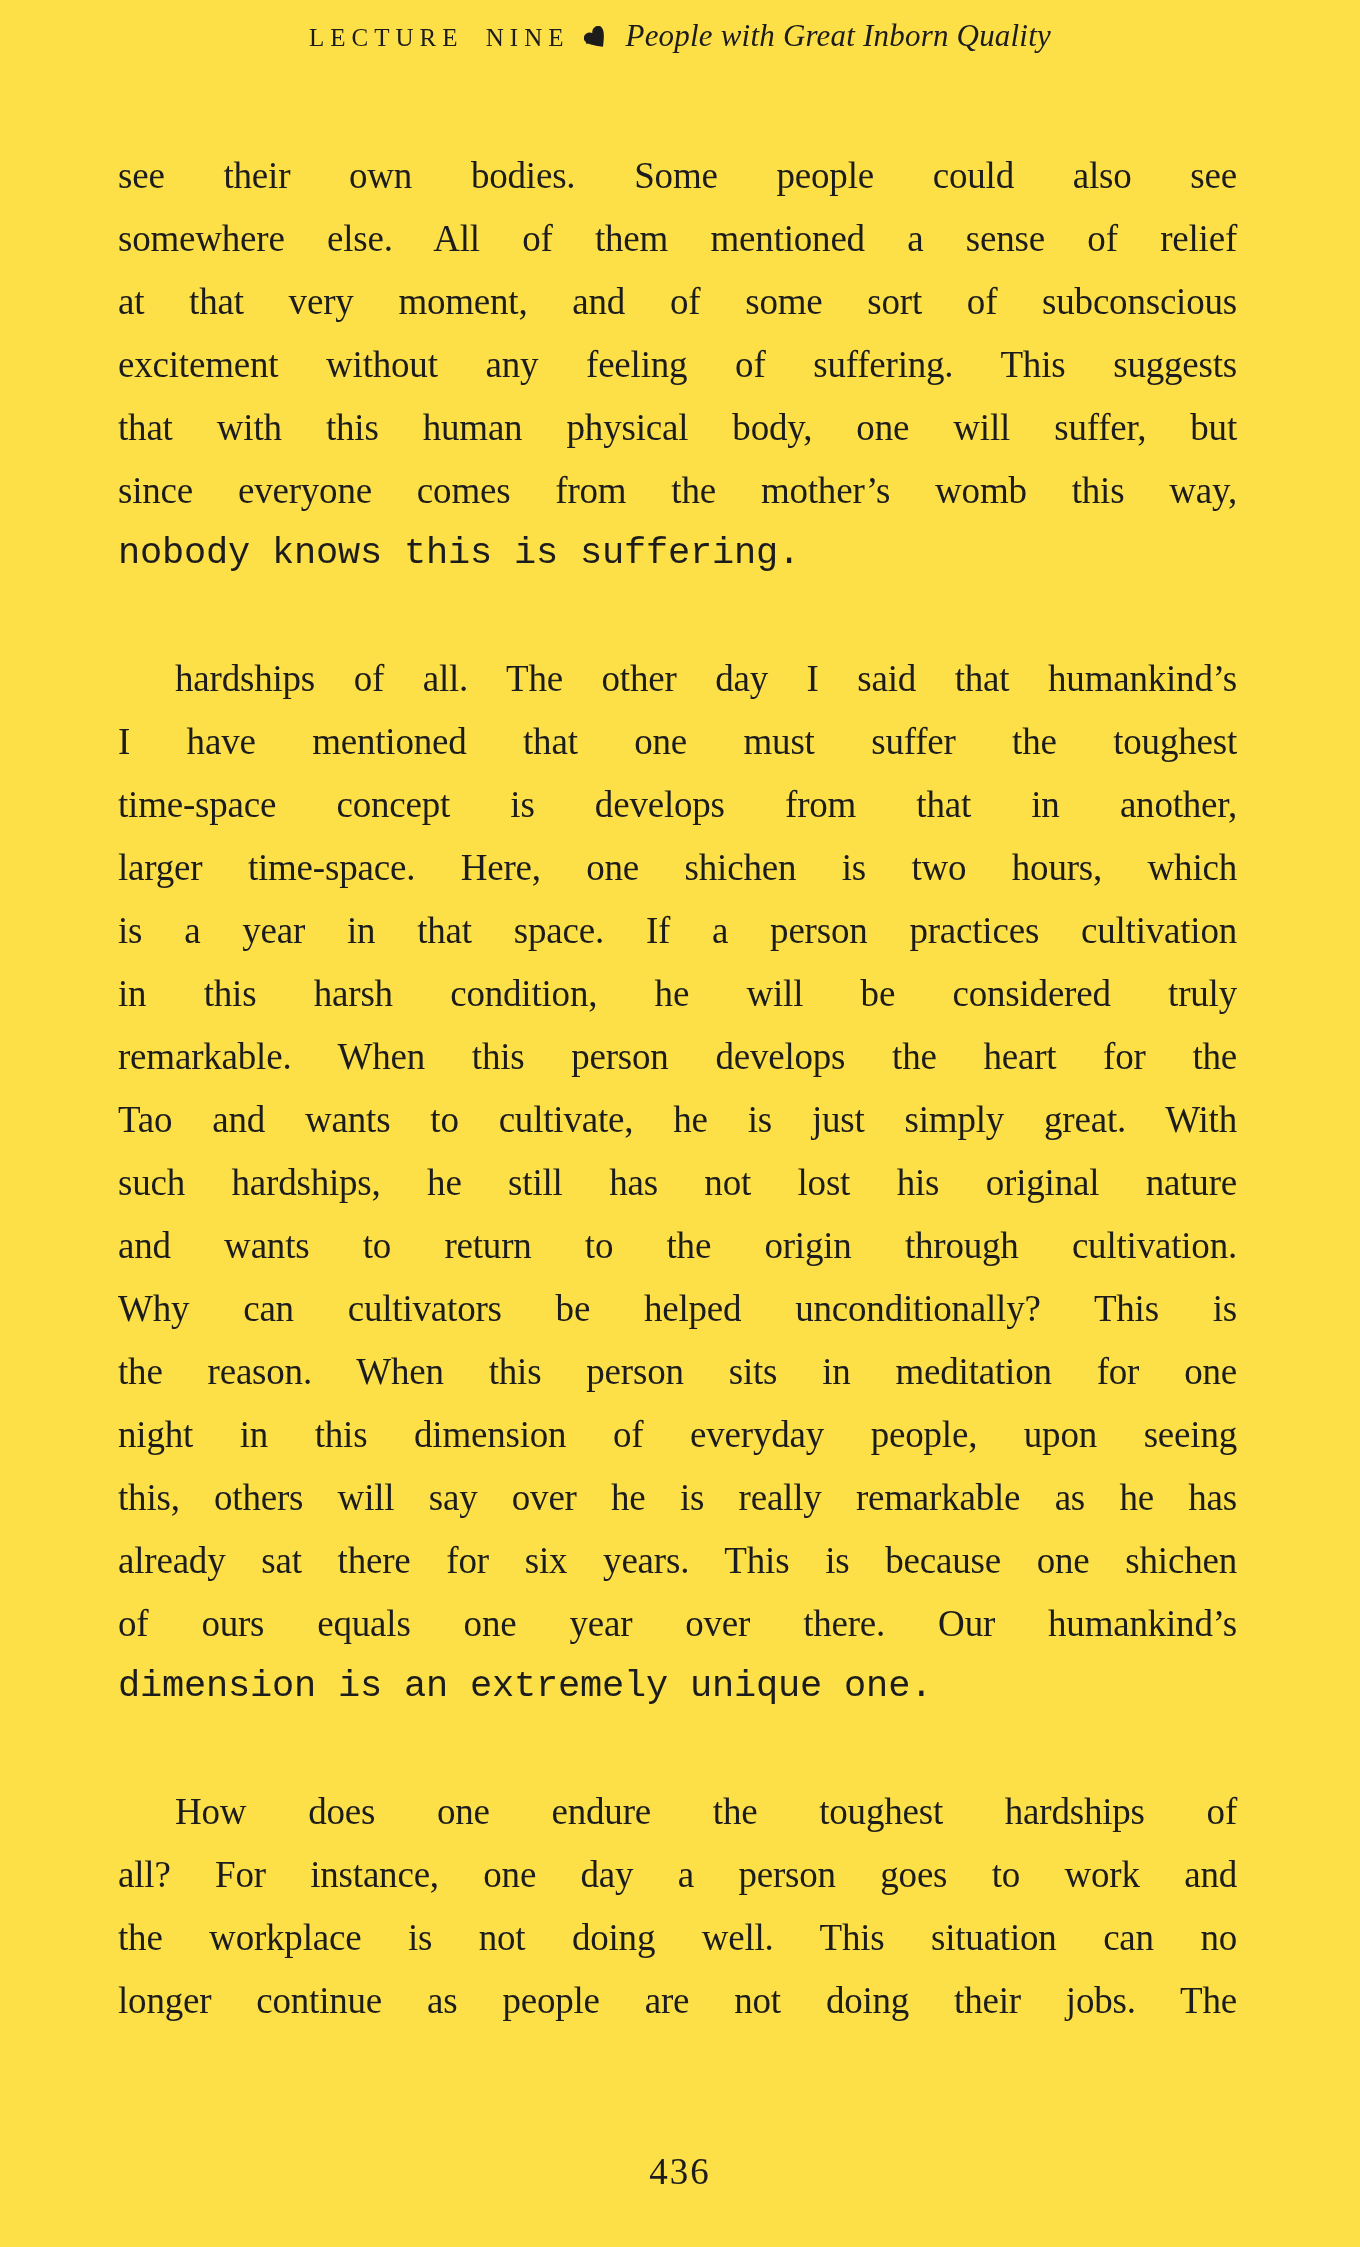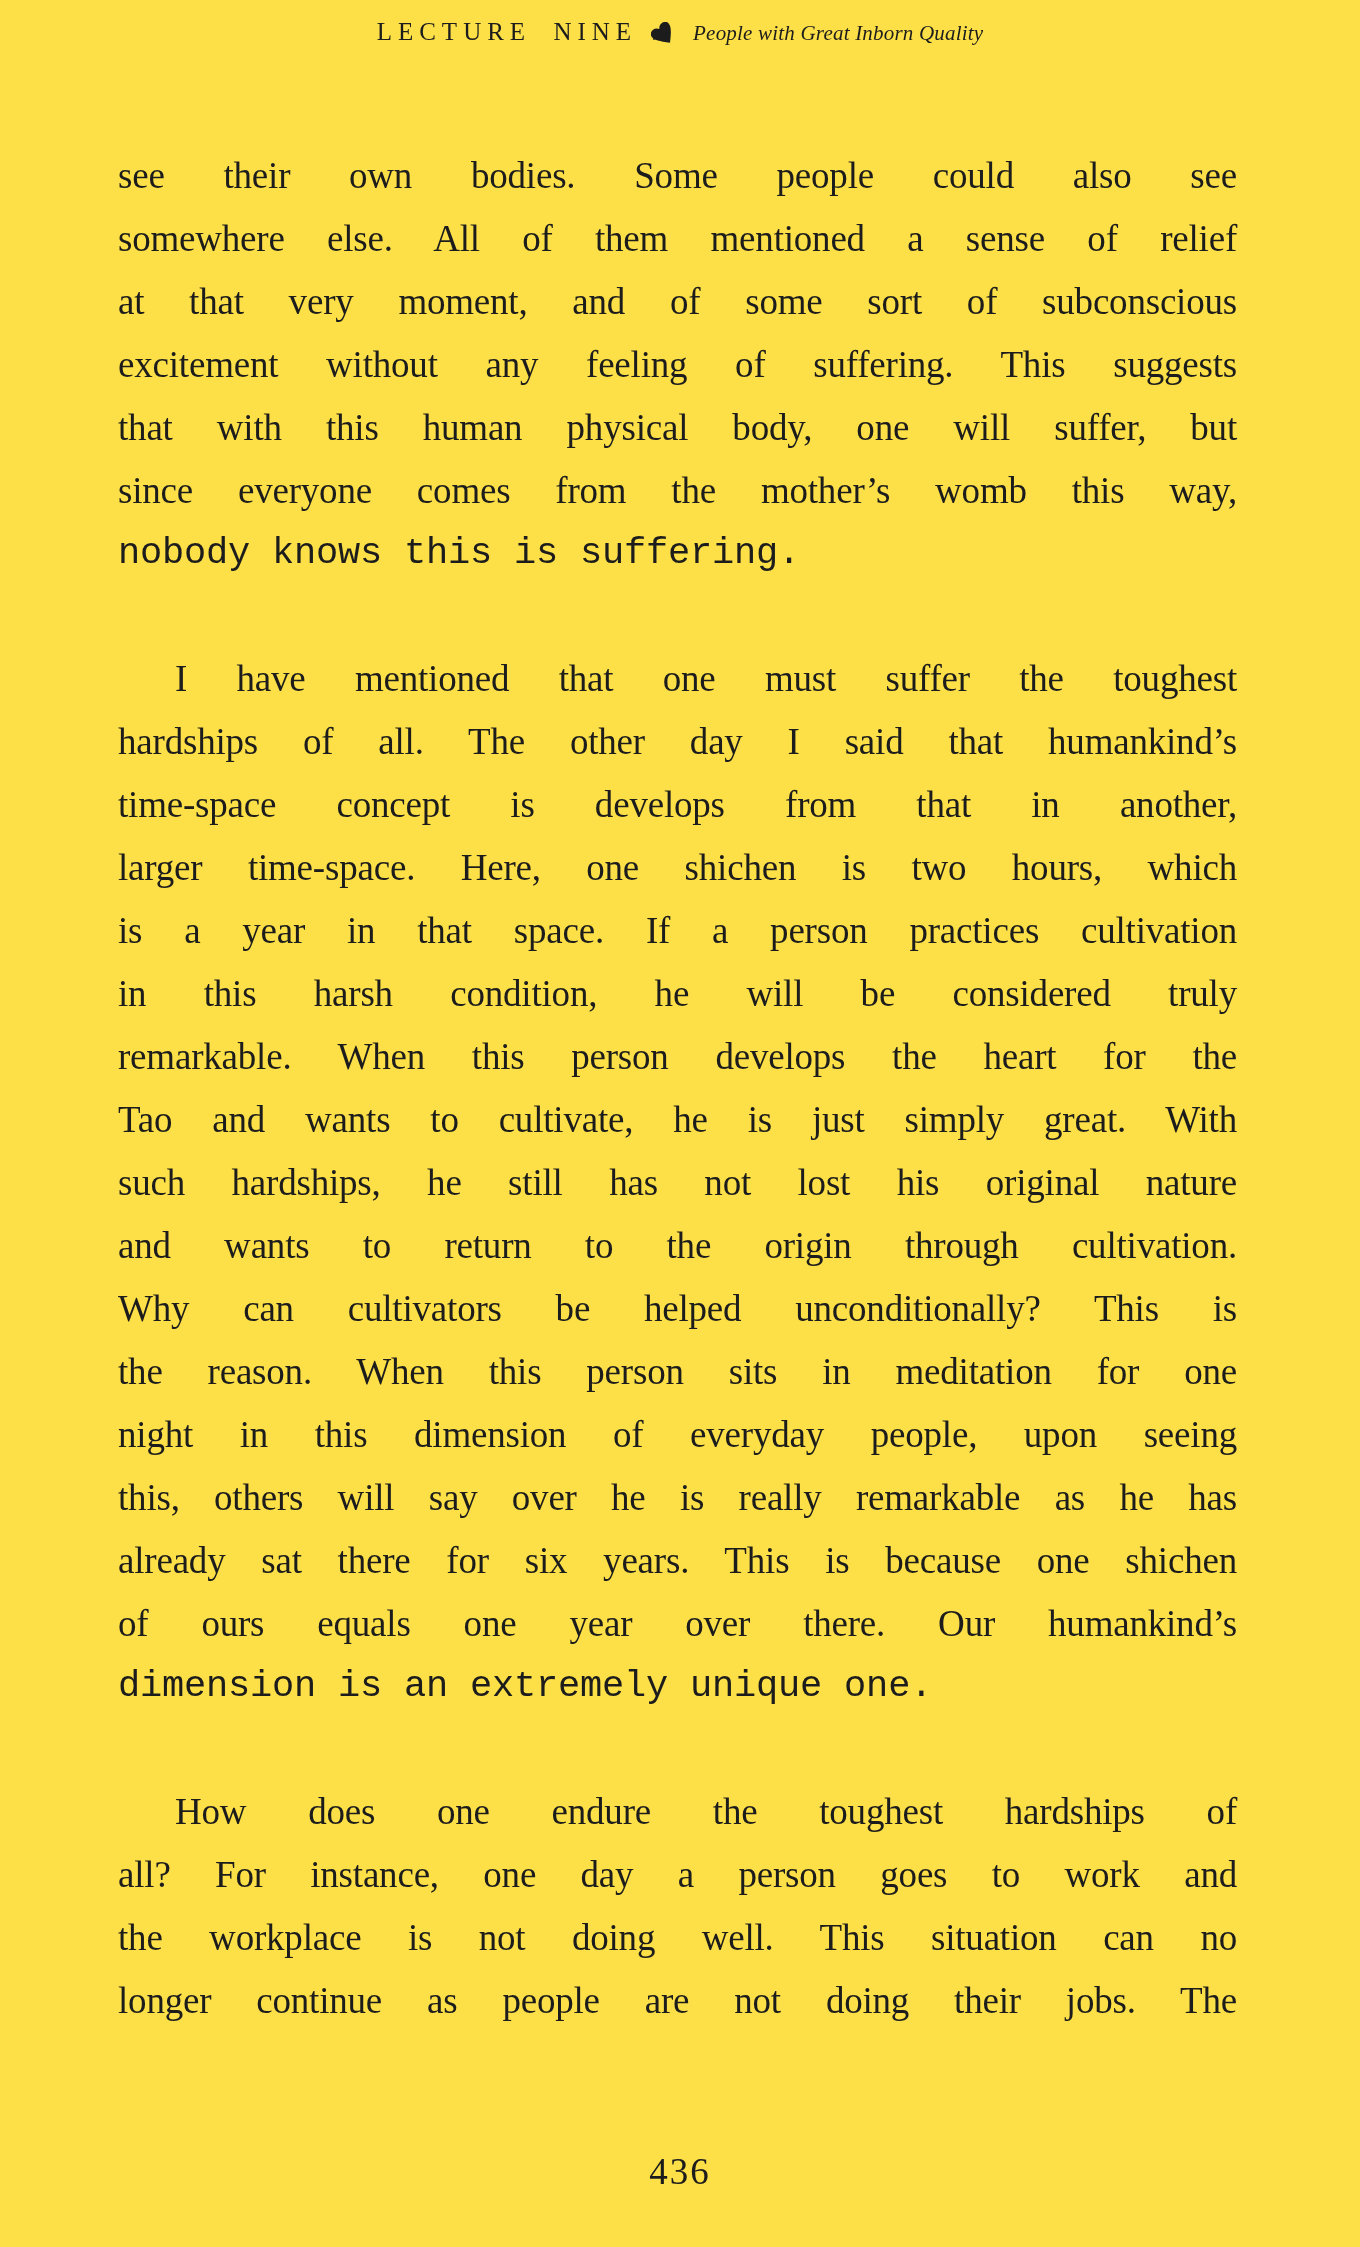--- a/index.html
+++ b/index.html
@@ -35,21 +35,21 @@
     text-transform: uppercase;
   }
   .fleuron {
     margin: 0 16px 0 14px;
     align-self: center;
     position: relative;
     top: 3px;
   }
   .fleuron svg { display: block; }
   .chapter-title {
-    font-size: 21px;
+    font-size: 31px;
     font-style: italic;
     letter-spacing: 0.2px;
   }
   
   .body-text {
     position: absolute;
     left: 118px;
     top: 144px;
     width: 1119px;
     font-size: 37px;
@@ -104,22 +104,22 @@
       <div class="para">
         <div class="line">see their own bodies. Some people could also see</div>
         <div class="line">somewhere else. All of them mentioned a sense of relief</div>
         <div class="line">at that very moment, and of some sort of subconscious</div>
         <div class="line">excitement without any feeling of suffering. This suggests</div>
         <div class="line">that with this human physical body, one will suffer, but</div>
         <div class="line">since everyone comes from the mother’s womb this way,</div>
         <div class="line last">nobody knows this is suffering.</div>
       </div>
       <div class="para indent">
+        <div class="line">hardships of all. The other day I said that humankind’s</div>
         <div class="line">I have mentioned that one must suffer the toughest</div>
-        <div class="line">hardships of all. The other day I said that humankind’s</div>
         <div class="line">time-space concept is develops from that in another,</div>
         <div class="line">larger time-space. Here, one shichen is two hours, which</div>
         <div class="line">is a year in that space. If a person practices cultivation</div>
         <div class="line">in this harsh condition, he will be considered truly</div>
         <div class="line">remarkable. When this person develops the heart for the</div>
         <div class="line">Tao and wants to cultivate, he is just simply great. With</div>
         <div class="line">such hardships, he still has not lost his original nature</div>
         <div class="line">and wants to return to the origin through cultivation.</div>
         <div class="line">Why can cultivators be helped unconditionally? This is</div>
         <div class="line">the reason. When this person sits in meditation for one</div>

